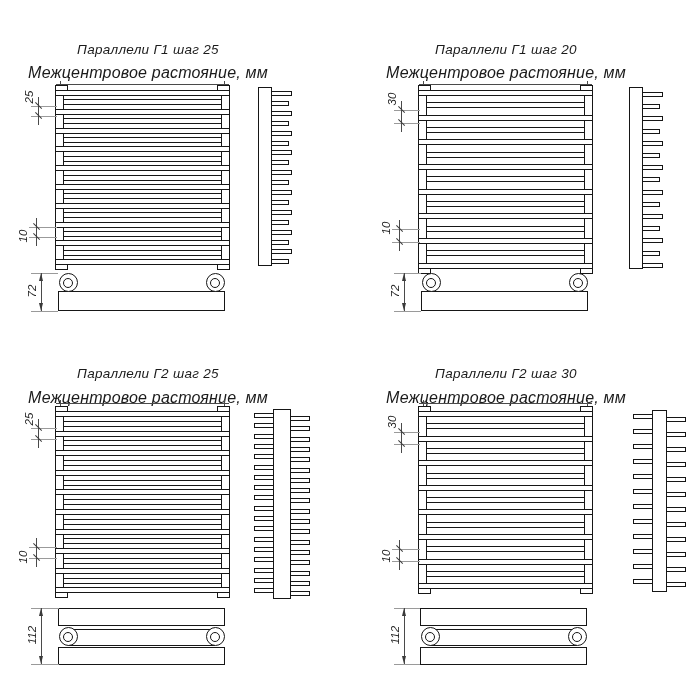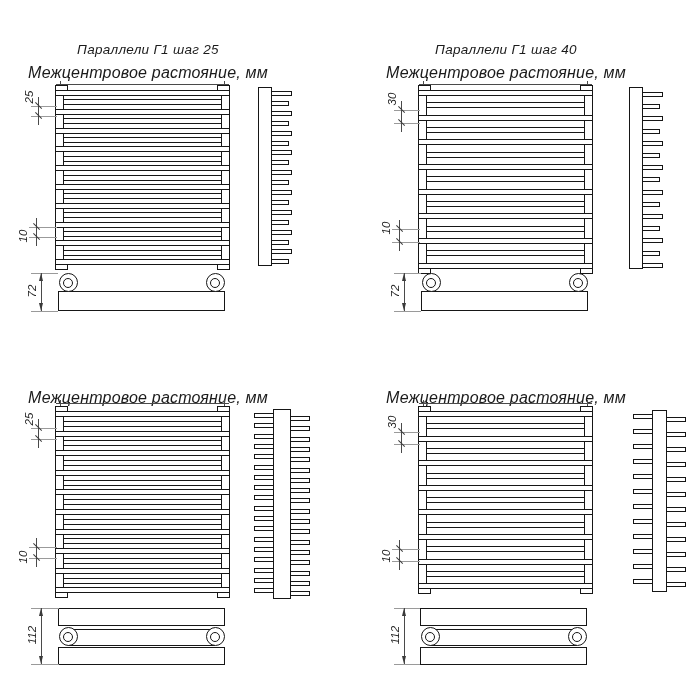--- a/index.html
+++ b/index.html
@@ -90,21 +90,21 @@
       <div class="tick" style="left: 31.5px; top: 236.4px;"></div>
       <div class="dlabel" style="left: 23px; top: 236px;">10</div>
       <div class="ext" style="left: 31px; top: 273px; width: 27px; height: 1.2px;"></div>
       <div class="ext" style="left: 31px; top: 311px; width: 27px; height: 1.2px;"></div>
       <div class="dline" style="left: 41px; top: 273px; width: 1.2px; height: 38px;"></div>
       <div class="arrow-up" style="left: 39px; top: 273px;"></div>
       <div class="arrow-down" style="left: 39px; top: 303px;"></div>
       <div class="dlabel" style="left: 32px; top: 291px;">72</div>
     </div>
     <div class="abs" style="left: 0px; top: 0px; width: 700px; height: 700px;">
-      <div class="title" style="left: 506px; top: 42px;">Параллели Г1 шаг 40</div>
+      <div class="title" style="left: 506px; top: 42px;">Параллели Г1 шаг 20</div>
       <div class="subtitle" style="left: 506px; top: 64px;">Межцентровое растояние, мм</div>
       <div class="dline" style="left: 419px; top: 84px; width: 173px; height: 1.2px;"></div>
       <div class="dline" style="left: 423px; top: 80.5px; width: 1.2px; height: 8px;"></div>
       <div class="dline" style="left: 587px; top: 80.5px; width: 1.2px; height: 8px;"></div>
       <div class="ol" style="left: 418px; top: 86px; width: 9px; height: 186.62px;"></div>
       <div class="ol" style="left: 584px; top: 86px; width: 9px; height: 186.62px;"></div>
       <div class="ol" style="left: 418px; top: 85px; width: 13px; height: 6px;"></div>
       <div class="ol" style="left: 580px; top: 85px; width: 13px; height: 6px;"></div>
       <div class="ol" style="left: 418px; top: 267.62px; width: 13px; height: 6px;"></div>
       <div class="ol" style="left: 580px; top: 267.62px; width: 13px; height: 6px;"></div>
@@ -157,20 +157,21 @@
       <div class="tick" style="left: 394.5px; top: 241.4px;"></div>
       <div class="dlabel" style="left: 386px; top: 228px;">10</div>
       <div class="ext" style="left: 394px; top: 273px; width: 27px; height: 1.2px;"></div>
       <div class="ext" style="left: 394px; top: 311px; width: 27px; height: 1.2px;"></div>
       <div class="dline" style="left: 404px; top: 273px; width: 1.2px; height: 38px;"></div>
       <div class="arrow-up" style="left: 402px; top: 273px;"></div>
       <div class="arrow-down" style="left: 402px; top: 303px;"></div>
       <div class="dlabel" style="left: 395px; top: 291px;">72</div>
     </div>
     <div class="abs" style="left: 0px; top: 0px; width: 700px; height: 700px;">
+      <div class="title" style="left: 148px; top: 366px;">Параллели Г2 шаг 25</div>
       <div class="subtitle" style="left: 148px; top: 389px;">Межцентровое растояние, мм</div>
       <div class="dline" style="left: 56px; top: 403px; width: 173px; height: 1.2px;"></div>
       <div class="dline" style="left: 60px; top: 399.5px; width: 1.2px; height: 8px;"></div>
       <div class="dline" style="left: 224px; top: 399.5px; width: 1.2px; height: 8px;"></div>
       <div class="ol" style="left: 55px; top: 407px; width: 9px; height: 190.4px;"></div>
       <div class="ol" style="left: 221px; top: 407px; width: 9px; height: 190.4px;"></div>
       <div class="ol" style="left: 55px; top: 406px; width: 13px; height: 6px;"></div>
       <div class="ol" style="left: 217px; top: 406px; width: 13px; height: 6px;"></div>
       <div class="ol" style="left: 55px; top: 592.4px; width: 13px; height: 6px;"></div>
       <div class="ol" style="left: 217px; top: 592.4px; width: 13px; height: 6px;"></div>
@@ -250,20 +251,21 @@
       <div class="tick" style="left: 31.5px; top: 557.4px;"></div>
       <div class="dlabel" style="left: 23px; top: 557px;">10</div>
       <div class="ext" style="left: 31px; top: 608px; width: 28px; height: 1.2px;"></div>
       <div class="ext" style="left: 31px; top: 664px; width: 28px; height: 1.2px;"></div>
       <div class="dline" style="left: 41px; top: 608px; width: 1.2px; height: 56px;"></div>
       <div class="arrow-up" style="left: 39px; top: 608px;"></div>
       <div class="arrow-down" style="left: 39px; top: 656px;"></div>
       <div class="dlabel" style="left: 32px; top: 635px;">112</div>
     </div>
     <div class="abs" style="left: 0px; top: 0px; width: 700px; height: 700px;">
+      <div class="title" style="left: 506px; top: 366px;">Параллели Г2 шаг 30</div>
       <div class="subtitle" style="left: 506px; top: 389px;">Межцентровое растояние, мм</div>
       <div class="dline" style="left: 419px; top: 403px; width: 173px; height: 1.2px;"></div>
       <div class="dline" style="left: 423px; top: 399.5px; width: 1.2px; height: 8px;"></div>
       <div class="dline" style="left: 587px; top: 399.5px; width: 1.2px; height: 8px;"></div>
       <div class="ol" style="left: 418px; top: 407px; width: 9px; height: 186.2px;"></div>
       <div class="ol" style="left: 584px; top: 407px; width: 9px; height: 186.2px;"></div>
       <div class="ol" style="left: 418px; top: 406px; width: 13px; height: 6px;"></div>
       <div class="ol" style="left: 580px; top: 406px; width: 13px; height: 6px;"></div>
       <div class="ol" style="left: 418px; top: 588.2px; width: 13px; height: 6px;"></div>
       <div class="ol" style="left: 580px; top: 588.2px; width: 13px; height: 6px;"></div>

